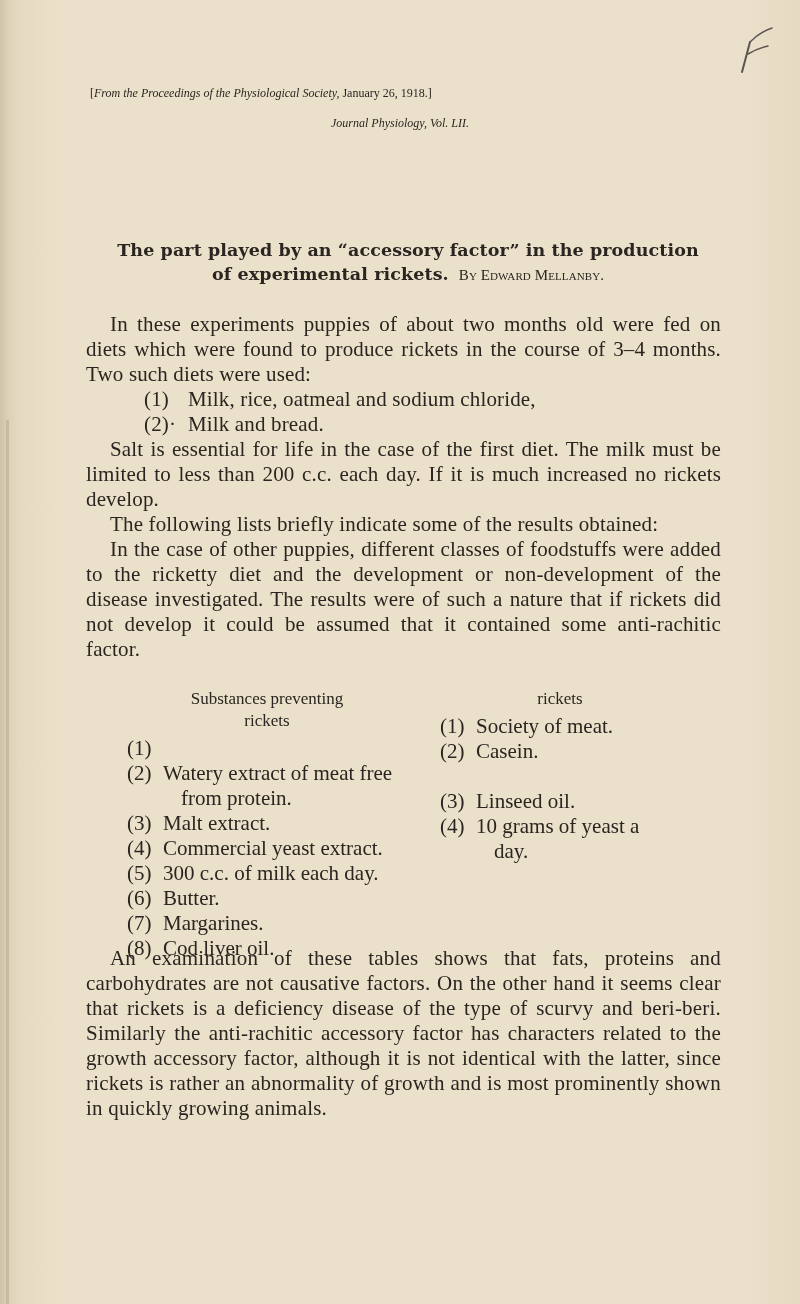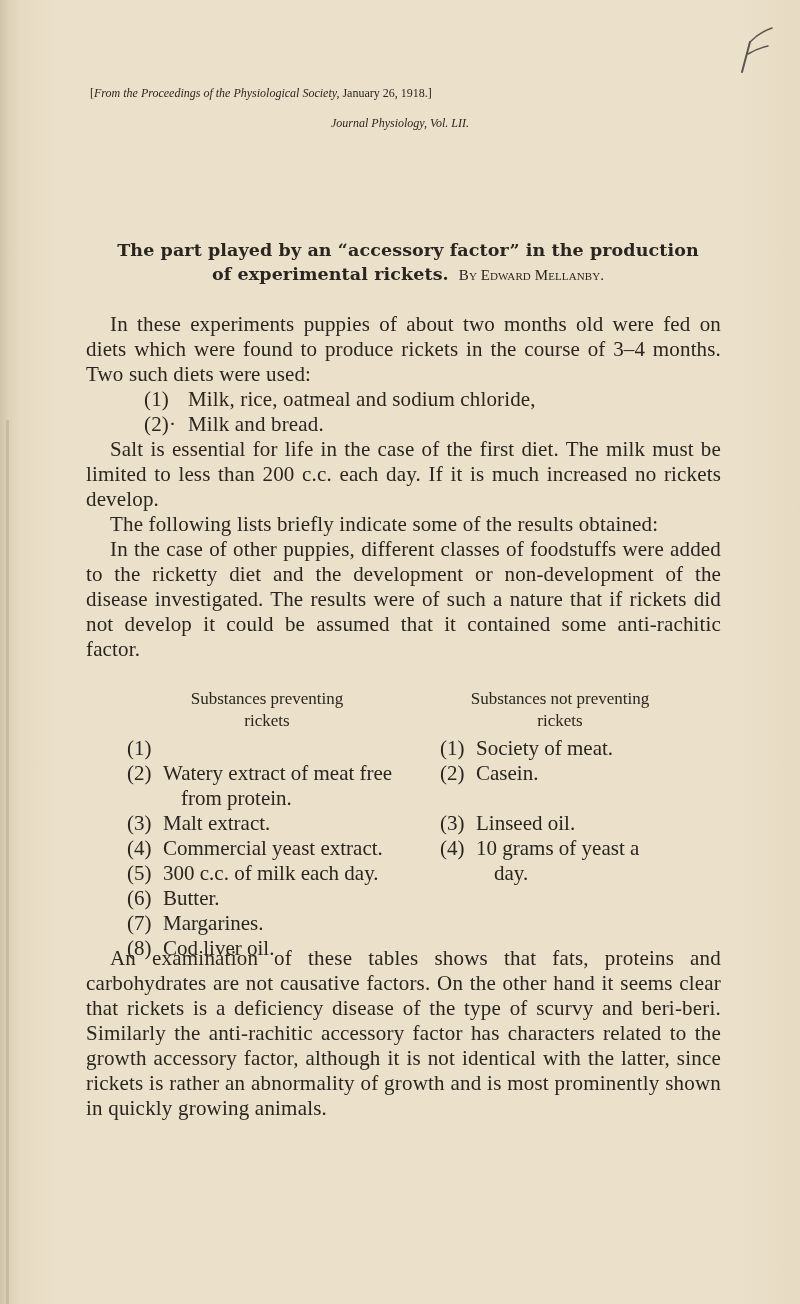--- a/index.html
+++ b/index.html
@@ -188,21 +188,20 @@
           <span class="txt">Margarines.</span>
         </div>
       <div class="item">
           <span class="num">(8)</span>
           <span class="txt">Cod liver oil.</span>
         </div>
     </div>
 
     <div class="col col-right">
       <div class="col-head">
-        <div>Substances not preventing</div>
         <div>rickets</div>
       </div>
       <div class="item">
           <span class="num">(1)</span>
           <span class="txt">Society of meat.</span>
         </div>
       <div class="item">
           <span class="num">(2)</span>
           <span class="txt">Casein.</span>
         </div>

